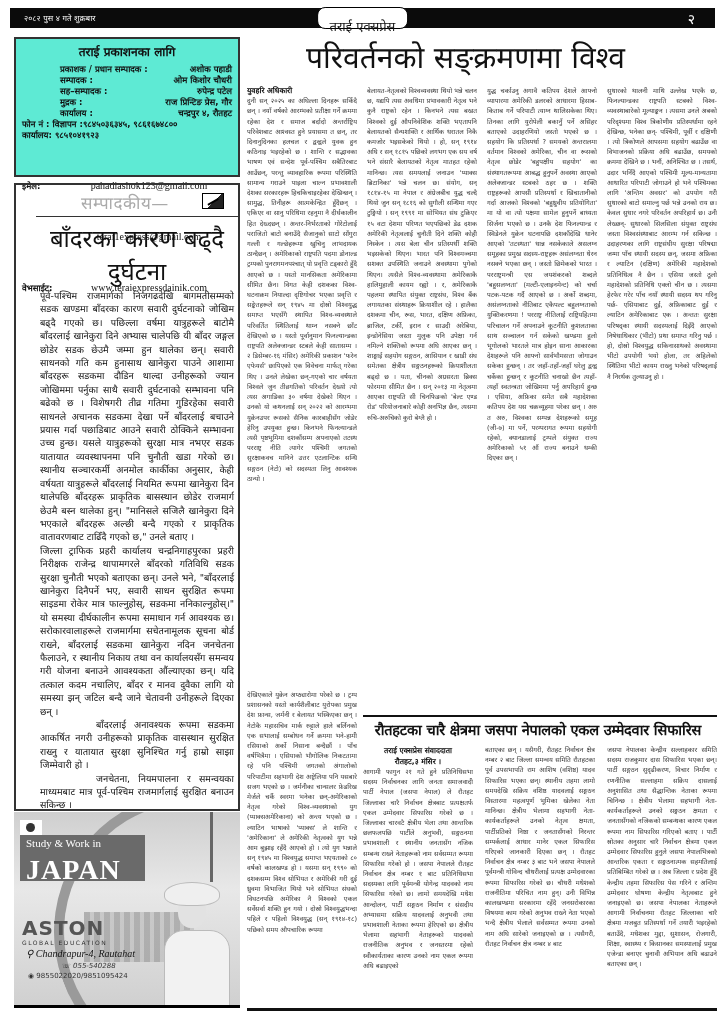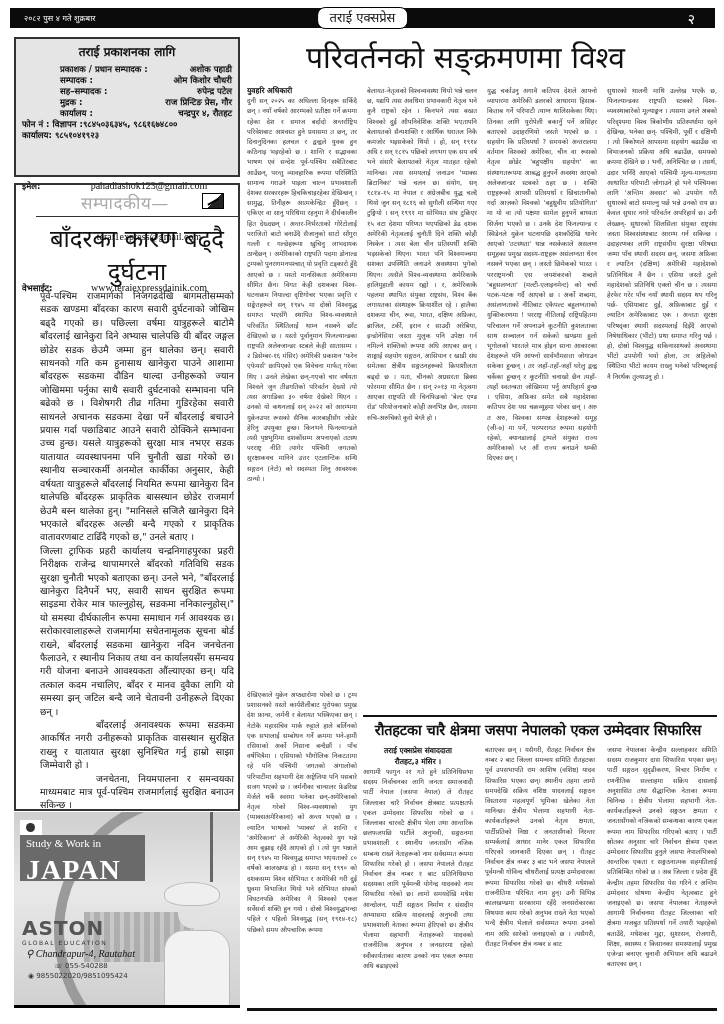--- a/index.html
+++ b/index.html
@@ -2,25 +2,25 @@
 <html><head>
 <meta charset="utf-8">
 <style>
   * { box-sizing: border-box; margin: 0; padding: 0; }
   html, body { width: 724px; height: 1024px; background: #fff; overflow: hidden; }
   body { font-family: "DejaVu Sans", sans-serif; color: #111; position: relative; }
 
   
   .masthead { position: absolute; left: 10px; top: 8px; width: 705px; height: 20px; background: #0b0b0b; color: #fff; }
   .masthead .date { position: absolute; left: 14px; top: 4px; font-size: 8px; }
-  .masthead .name { position: absolute; left: 50%; transform: translateX(-50%); top: -1px; background: #fff; color: #111; border: 1px solid #000; border-radius: 8px; padding: 0 12px; font-size: 13px; height: 22px; line-height: 20px; }
+  .masthead .name { position: absolute; left: 50%; transform: translateX(-50%); top: -1px; background: #fff; color: #111; border: 1px solid #000; border-radius: 8px; padding: 9px 12px; font-size: 13px; height: 22px; line-height: 20px; }
   .masthead .pageno { position: absolute; right: 20px; top: 1px; font-size: 14px; }
 
   
-  .pub { position: absolute; left: 14px; top: 37px; width: 226px; height: 140px; background: #e5e5e5; border: 2px solid #333; padding: 4px 6px; }
+  .pub { position: absolute; left: 14px; top: 37px; width: 226px; height: 140px; background: #5eead4; border: 2px solid #333; padding: 4px 6px; }
   .pub .pub-title { text-align: center; font-weight: bold; font-size: 12px; margin-bottom: 4px; }
   .pub .row { display: flex; justify-content: space-between; font-size: 8.5px; font-weight: bold; line-height: 11px; margin-left: 38px; }
   .pub .row .lbl { white-space: nowrap; }
   .pub .row .val { text-align: right; white-space: nowrap; }
   .pub .line { font-size: 8.5px; font-weight: bold; line-height: 11px; white-space: nowrap; }
   .pub .serif { font-family: "Liberation Serif", serif; font-weight: normal; font-size: 10px; }
   .pub .email-row { display: flex; line-height: 12px; margin-top: 39px; }
   .pub .email-row .lbl { width: 44px; font-size: 8.5px; font-weight: bold; }
   .pub .email-row .val { flex: 1; text-align: center; }
 
@@ -45,21 +45,21 @@
   .ad .japan { font-family: "Liberation Serif", serif; font-weight: bold; font-size: 28px; line-height: 28px; letter-spacing: 1px; margin-top: 7px; }
   .ad .tower { position: absolute; left: 196px; top: 0; width: 3px; height: 70px; background: #666; }
   .ad .city { position: absolute; left: 70px; top: 100px; width: 110px; height: 50px; background: repeating-linear-gradient(90deg, #9a9a9a 0 6px, #bdbdbd 6px 10px); opacity: .7; }
   .ad .person { position: absolute; left: 150px; top: 70px; width: 70px; height: 126px; }
   .ad .person .hat { position: absolute; left: 0; top: 0; width: 56px; height: 24px; border-radius: 50% 50% 40% 40%; background: #efefef; border: 1px solid #bbb; }
   .ad .person .face { position: absolute; left: 14px; top: 12px; width: 28px; height: 34px; border-radius: 45%; background: #e2e2e2; }
   .ad .person .body { position: absolute; left: 0; top: 48px; width: 66px; height: 80px; border-radius: 20px 20px 0 0; background: #f2f2f2; border: 1px solid #bbb; }
   .ad .aston { position: absolute; left: 8px; top: 104px; font-size: 20px; font-weight: bold; color: #555; letter-spacing: 1px; }
   .ad .global { position: absolute; left: 8px; top: 127px; font-size: 6px; letter-spacing: 1.5px; color: #333; }
   .ad .addr { position: absolute; left: 12px; top: 136px; font-family: "Liberation Serif", serif; font-style: italic; font-size: 10px; color: #111; }
-  .ad .phone1 { position: absolute; left: 40px; top: 150px; font-size: 7px; color: #333; }
+  .ad .phone1 { position: absolute; left: 48px; top: 150px; font-size: 7px; color: #333; font-style: italic; }
   .ad .phone2 { position: absolute; left: 14px; top: 160px; font-size: 7px; color: #333; }
 
   
   .main-title { position: absolute; left: 306px; top: 36px; font-size: 30px; font-family: "DejaVu Serif", serif; font-weight: normal; white-space: nowrap; }
   .cols { position: absolute; left: 247px; top: 86px; width: 470px; height: 600px; display: flex; justify-content: space-between; }
   .col { width: 110px; font-size: 6.6px; line-height: 10.2px; text-align: justify; overflow: hidden; color: #333; }
   .col .author { font-weight: bold; font-size: 7.5px; color: #111; }
   .col p { margin: 0; }
 
   

